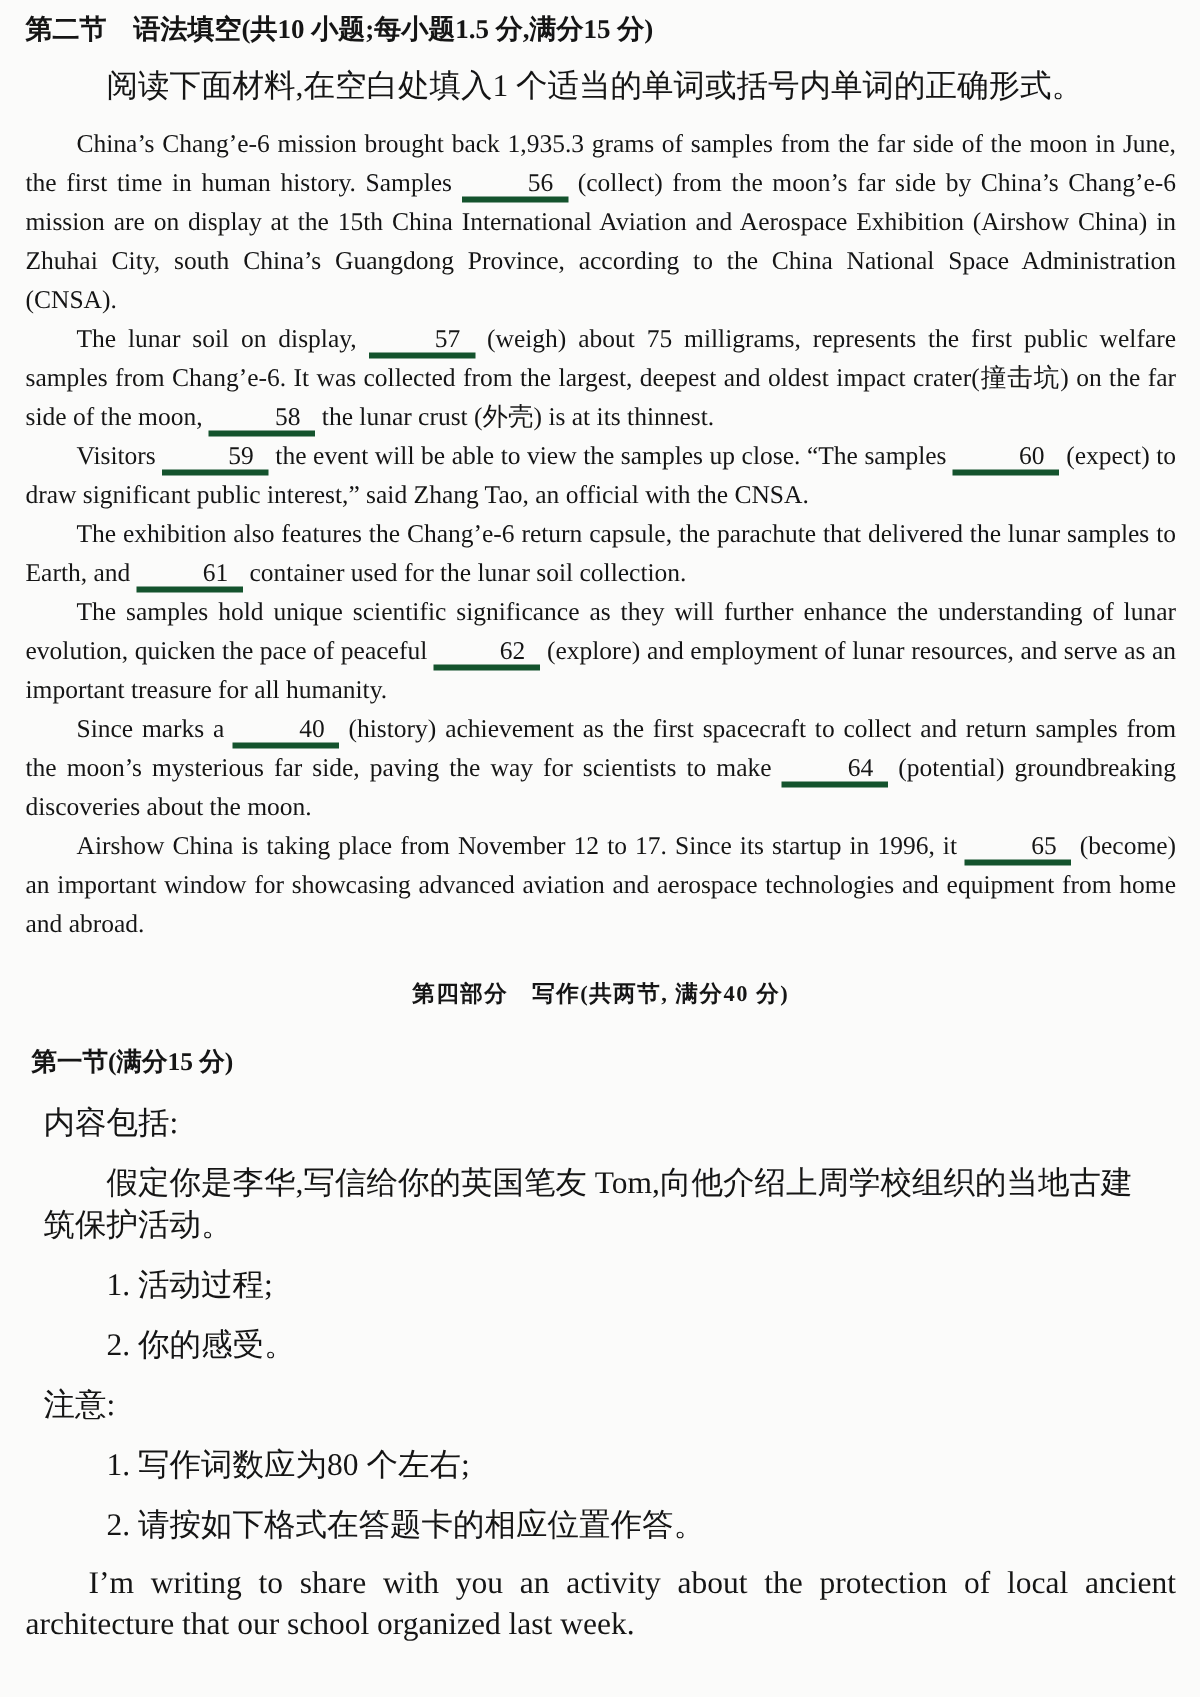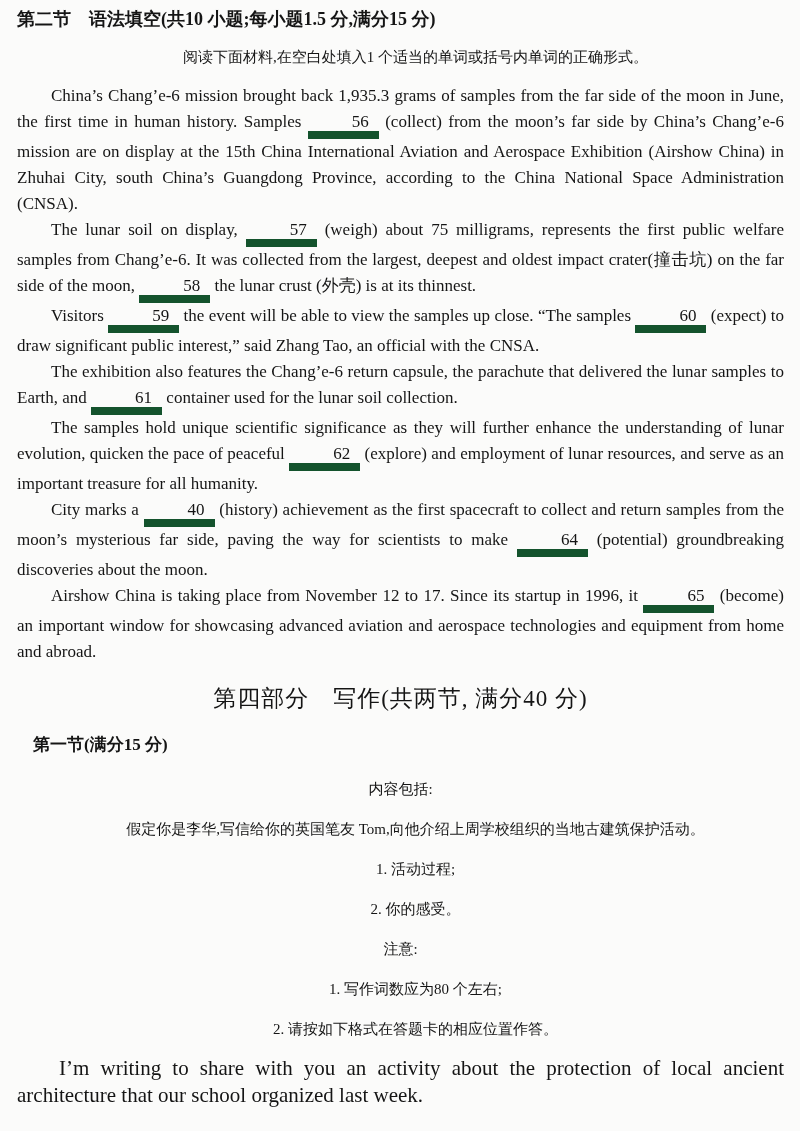--- a/index.html
+++ b/index.html
@@ -12,42 +12,42 @@
   }
   .page {
     width: 800px; height: 1131px;
     box-sizing: border-box;
     padding: 8px 16px 0 17px;
   }
   .sec-heading {
     font-size: 18px; font-weight: bold;
     line-height: 23px; margin: 0 0 5px 0;
   }
-  .cn { font-size: 15px; line-height: 28px; margin: 12px; text-align: center; }
+  .cn { font-size: 21px; line-height: 28px; margin: 12px; }
   .indent { text-indent: 2em; }
   .para {
     font-size: 17px; line-height: 26px;
     margin: 0; text-align: justify; text-indent: 2em;
   }
   .blank {
     display: inline-block;
     min-width: 28px;
     padding: 0 10px 0 10px;
     text-align: center;
-    border-bottom: 8px solid #14532d;
+    border-bottom: 4px solid #14532d;
     line-height: 19px;
   }
   .part-heading {
-    font-size: 23px; font-weight: 400;
+    font-size: 15px; font-weight: 700;
     text-align: center; letter-spacing: 1px;
     margin: 18px 0 15px 0; line-height: 32px;
   }
   .sub-heading {
     font-size: 17px; font-weight: bold;
-    line-height: 28px; margin: 16px;
+    line-height: 28px; margin: 4px;
   }
   .en-line { font-size: 17px; line-height: 27px; margin: 0; }
   .letter-open {
     font-size: 21px; line-height: 27px; margin: 0;
     text-align: justify; text-indent: 2em;
   }
   .answer-line {
     height: 0; border-bottom: 2px solid #2a2a2a;
     margin-top: 36px;
   }
@@ -85,21 +85,21 @@
     <span>(expect) to draw significant public interest,” said Zhang Tao, an official with the CNSA.</span></p>
 
   <p class="para"><span>The exhibition also features the Chang’e-6 return capsule, the parachute that delivered the lunar samples to Earth, and</span>
     <span class="blank">61</span>
     <span>container used for the lunar soil collection.</span></p>
 
   <p class="para"><span>The samples hold unique scientific significance as they will further enhance the understanding of lunar evolution, quicken the pace of peaceful</span>
     <span class="blank">62</span>
     <span>(explore) and employment of lunar resources, and serve as an important treasure for all humanity.</span></p>
 
-  <p class="para"><span>City marks a</span>
+  <p class="para"><span>Since marks a</span>
     <span class="blank">40</span>
     <span>(history) achievement as the first spacecraft to collect and return samples from the moon’s mysterious far side, paving the way for scientists to make</span>
     <span class="blank">64</span>
     <span>(potential) groundbreaking discoveries about the moon.</span></p>
 
   <p class="para"><span>Airshow China is taking place from November 12 to 17. Since its startup in 1996, it</span>
     <span class="blank">65</span>
     <span>(become) an important window for showcasing advanced aviation and aerospace technologies and equipment from home and abroad.</span></p>
 
   <h2 class="part-heading">第四部分　写作(共两节, 满分40 分)</h2>

